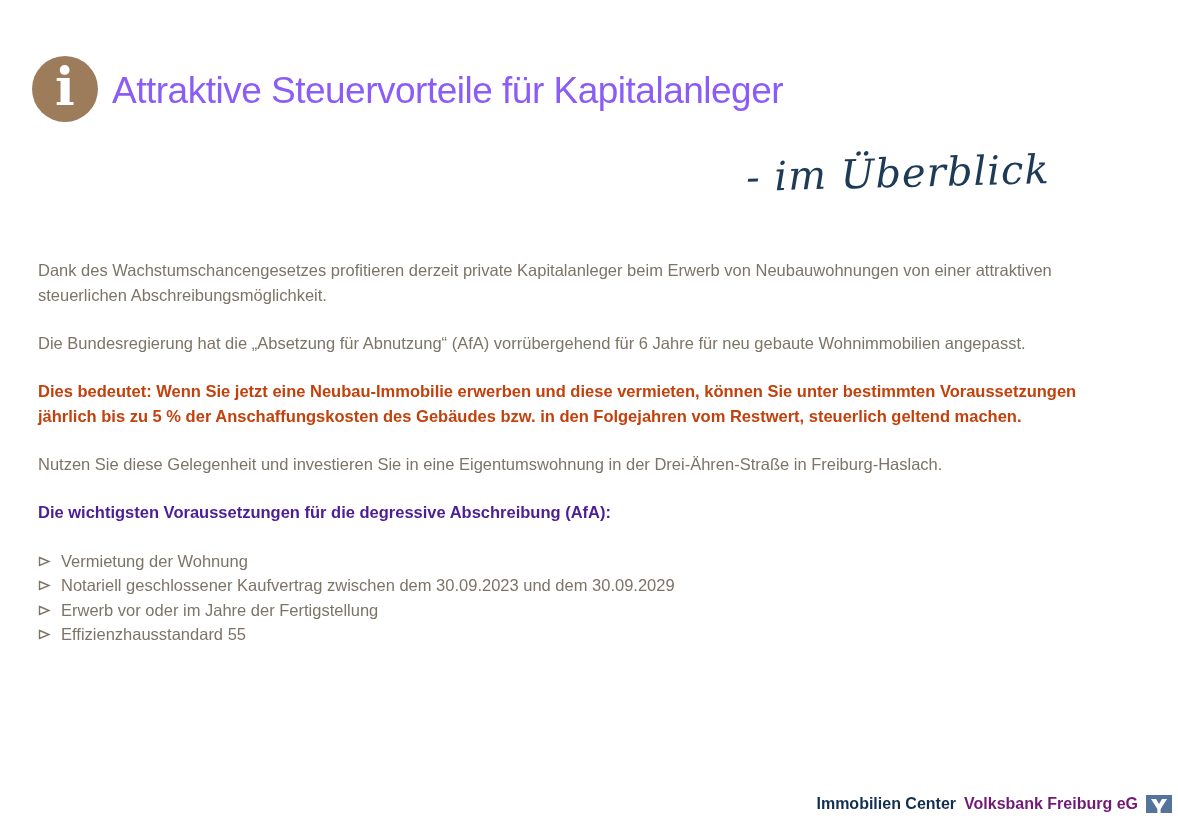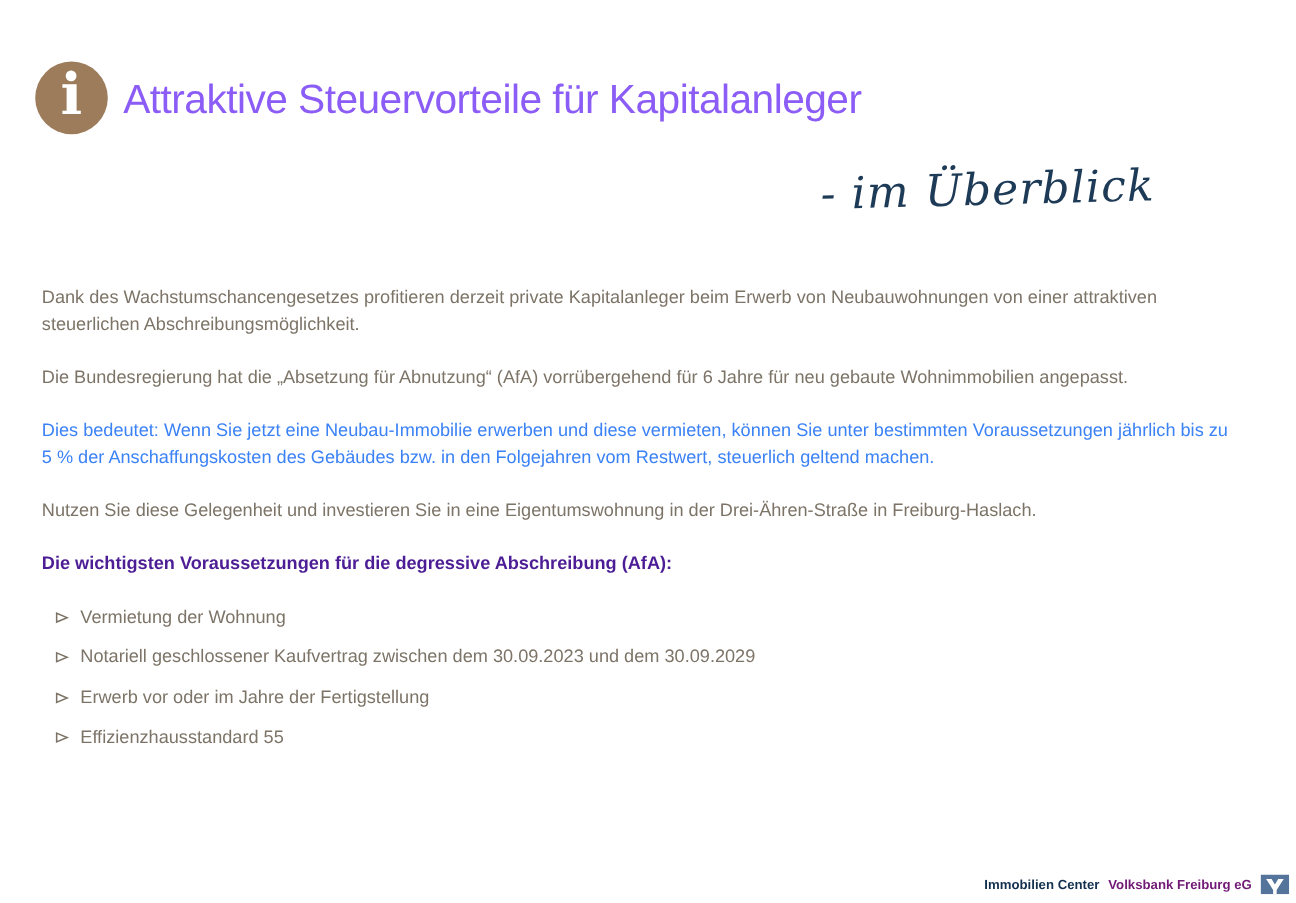--- a/index.html
+++ b/index.html
@@ -29,32 +29,32 @@
     font-size:40px;color:#1d3a56;letter-spacing:1px;
     transform:rotate(-1.5deg);
   }
   
   .content{
     position:absolute;top:258px;left:38px;width:1080px;
     color:#7d7468;font-size:16.5px;line-height:25px;
   }
   .content p{margin:0 0 24px 0;}
   .content p.tight{margin-bottom:23px;}
-  .bold{font-weight:normal;color:#3b82f6;}
+  .bold{font-weight:bold;color:#c2410c;}
   
   .req-heading{margin:0;font-weight:bold;color:#4c1d95;}
   ul.arrow-list{list-style:none;margin:0 0 25px 0;padding:0;}
   ul.arrow-list li{
-    display:flex;align-items:center;height:24.5px;margin:12px;
+    display:flex;align-items:center;height:24.5px;margin:0;
   }
   .arrow-ic{flex:0 0 auto;margin-right:10px;display:inline-flex;}
   
   .footer{
     position:absolute;right:6px;bottom:8px;
-    display:flex;align-items:center;font-size:12px;
+    display:flex;align-items:center;font-size:16px;
   }
   .footer .brand-bold{font-weight:bold;color:#12304e;margin-right:8px;}
   .footer .brand-gray{font-weight:600;color:#701a75;margin-right:8px;}
   .vr-logo{display:inline-flex;}
 </style>
 </head>
 <body>
 
 <div class="header">
   <div class="info-badge">

